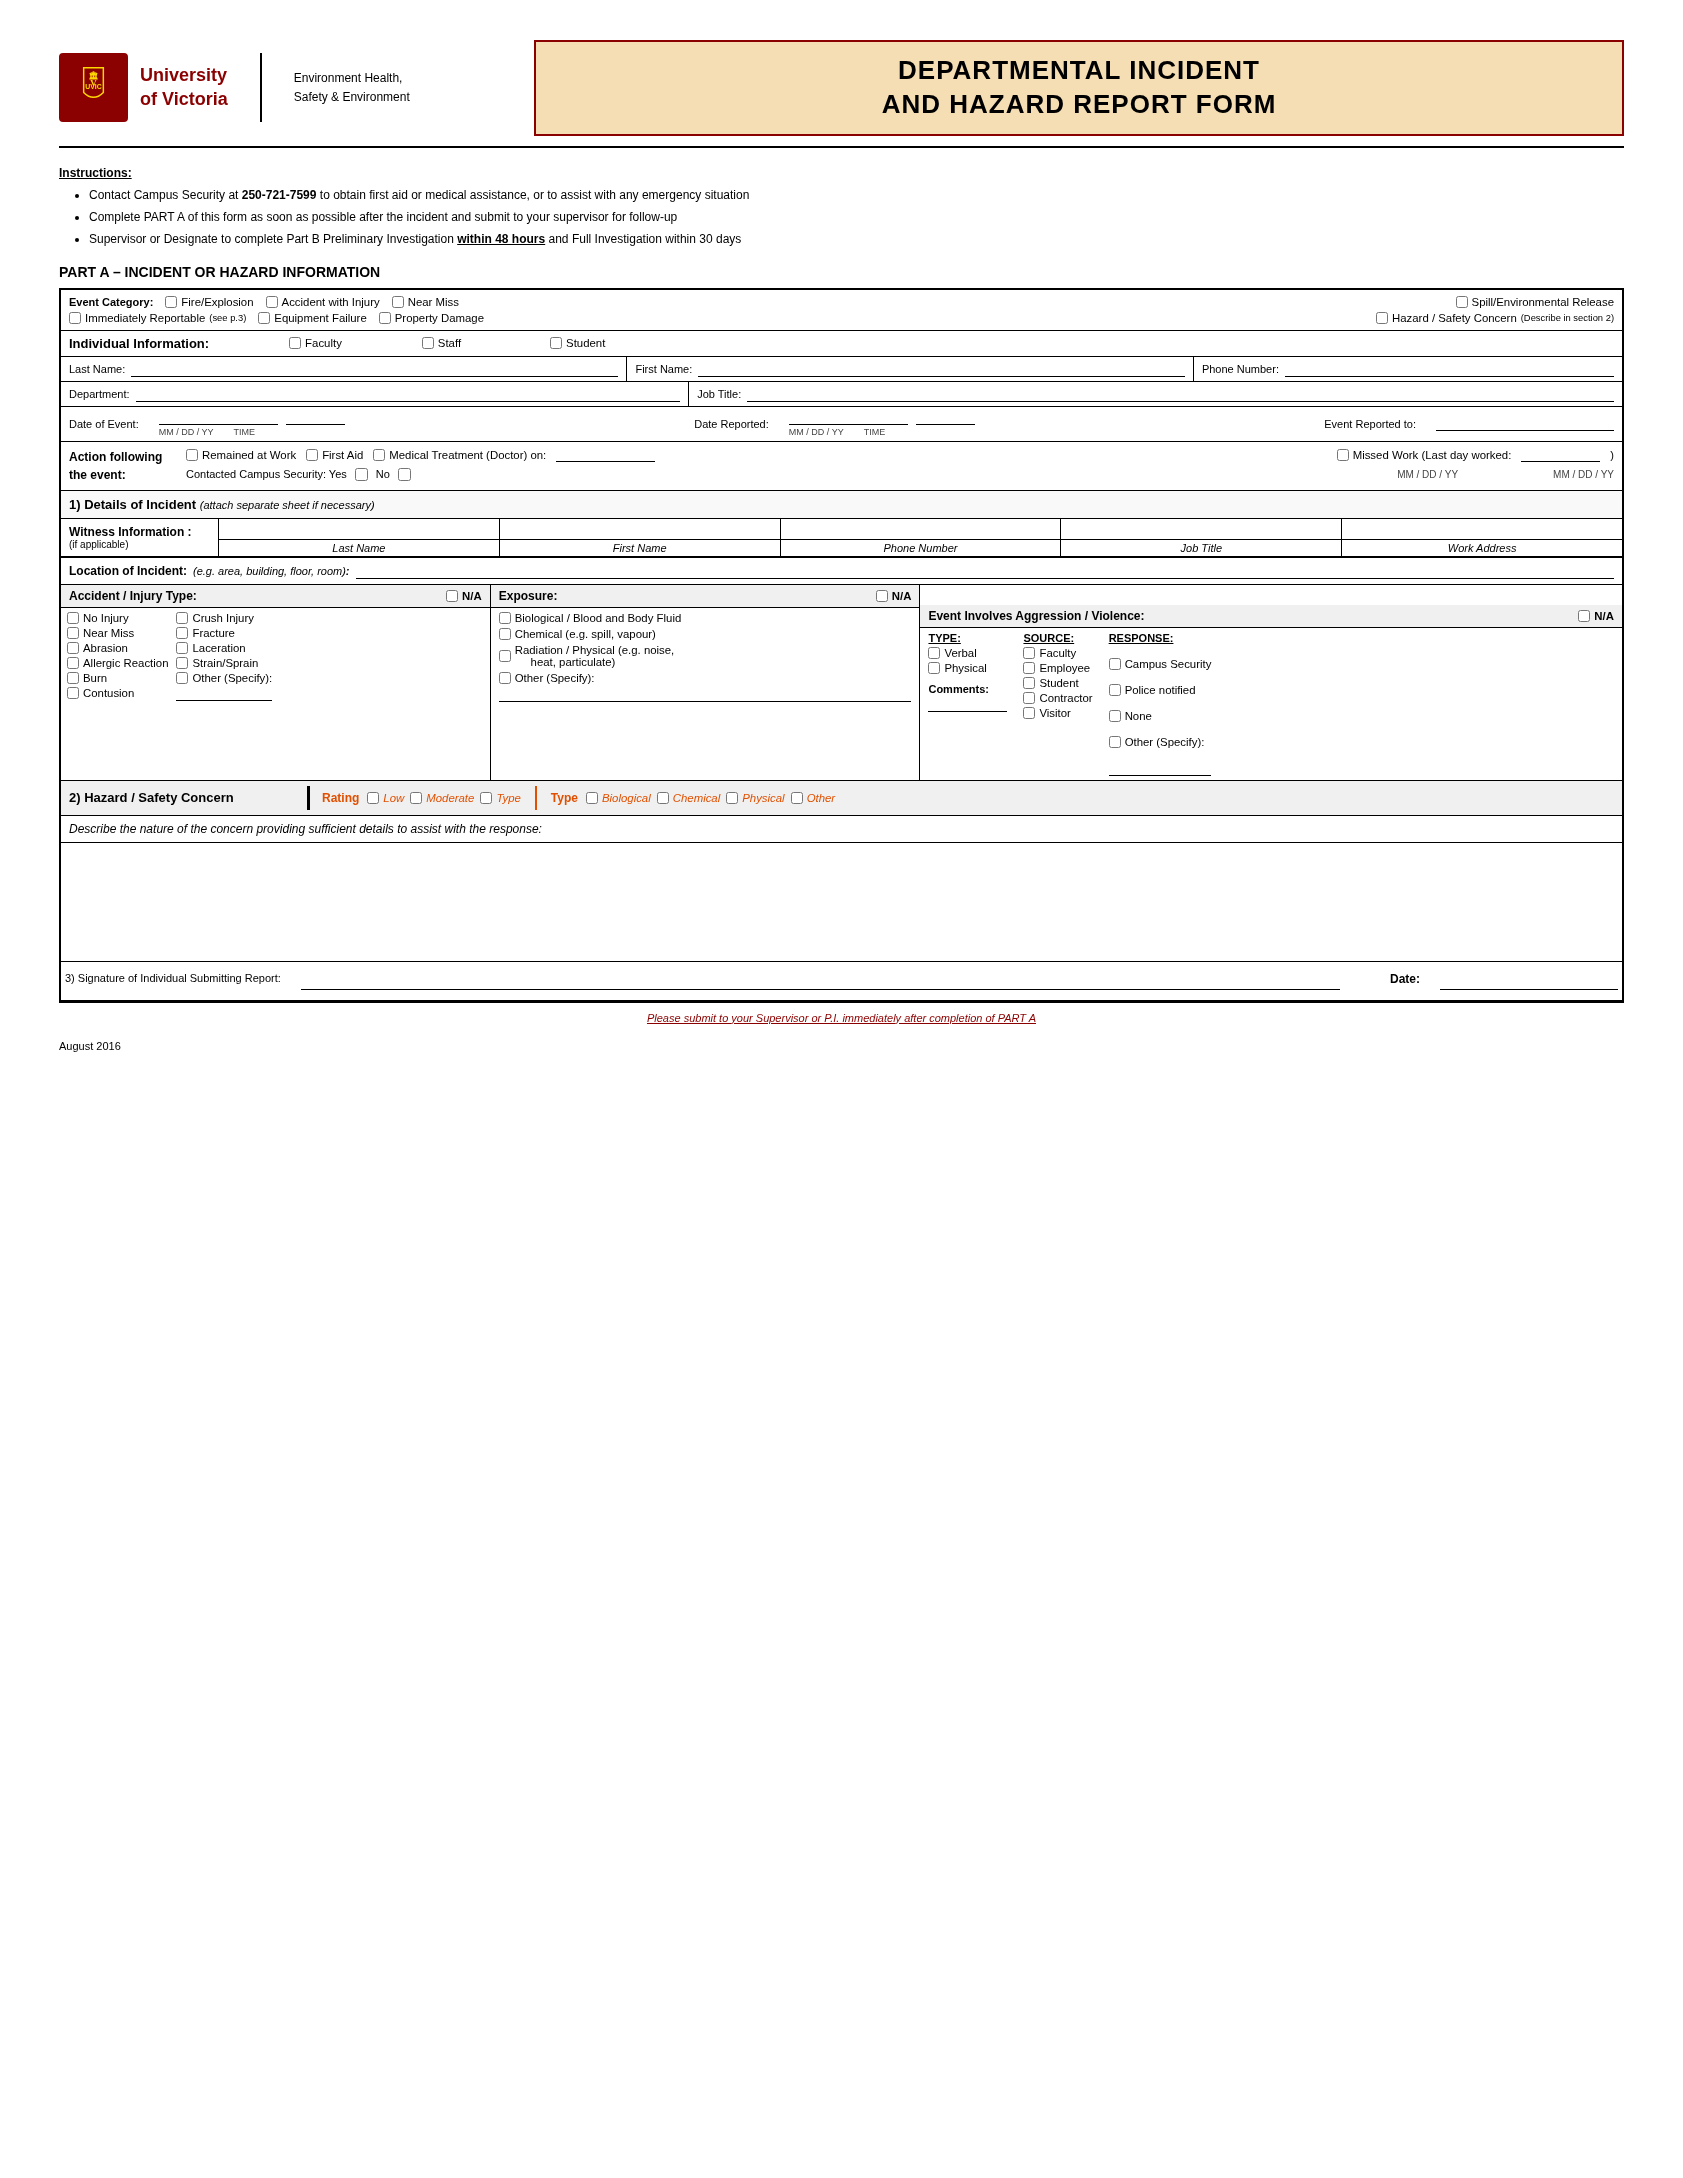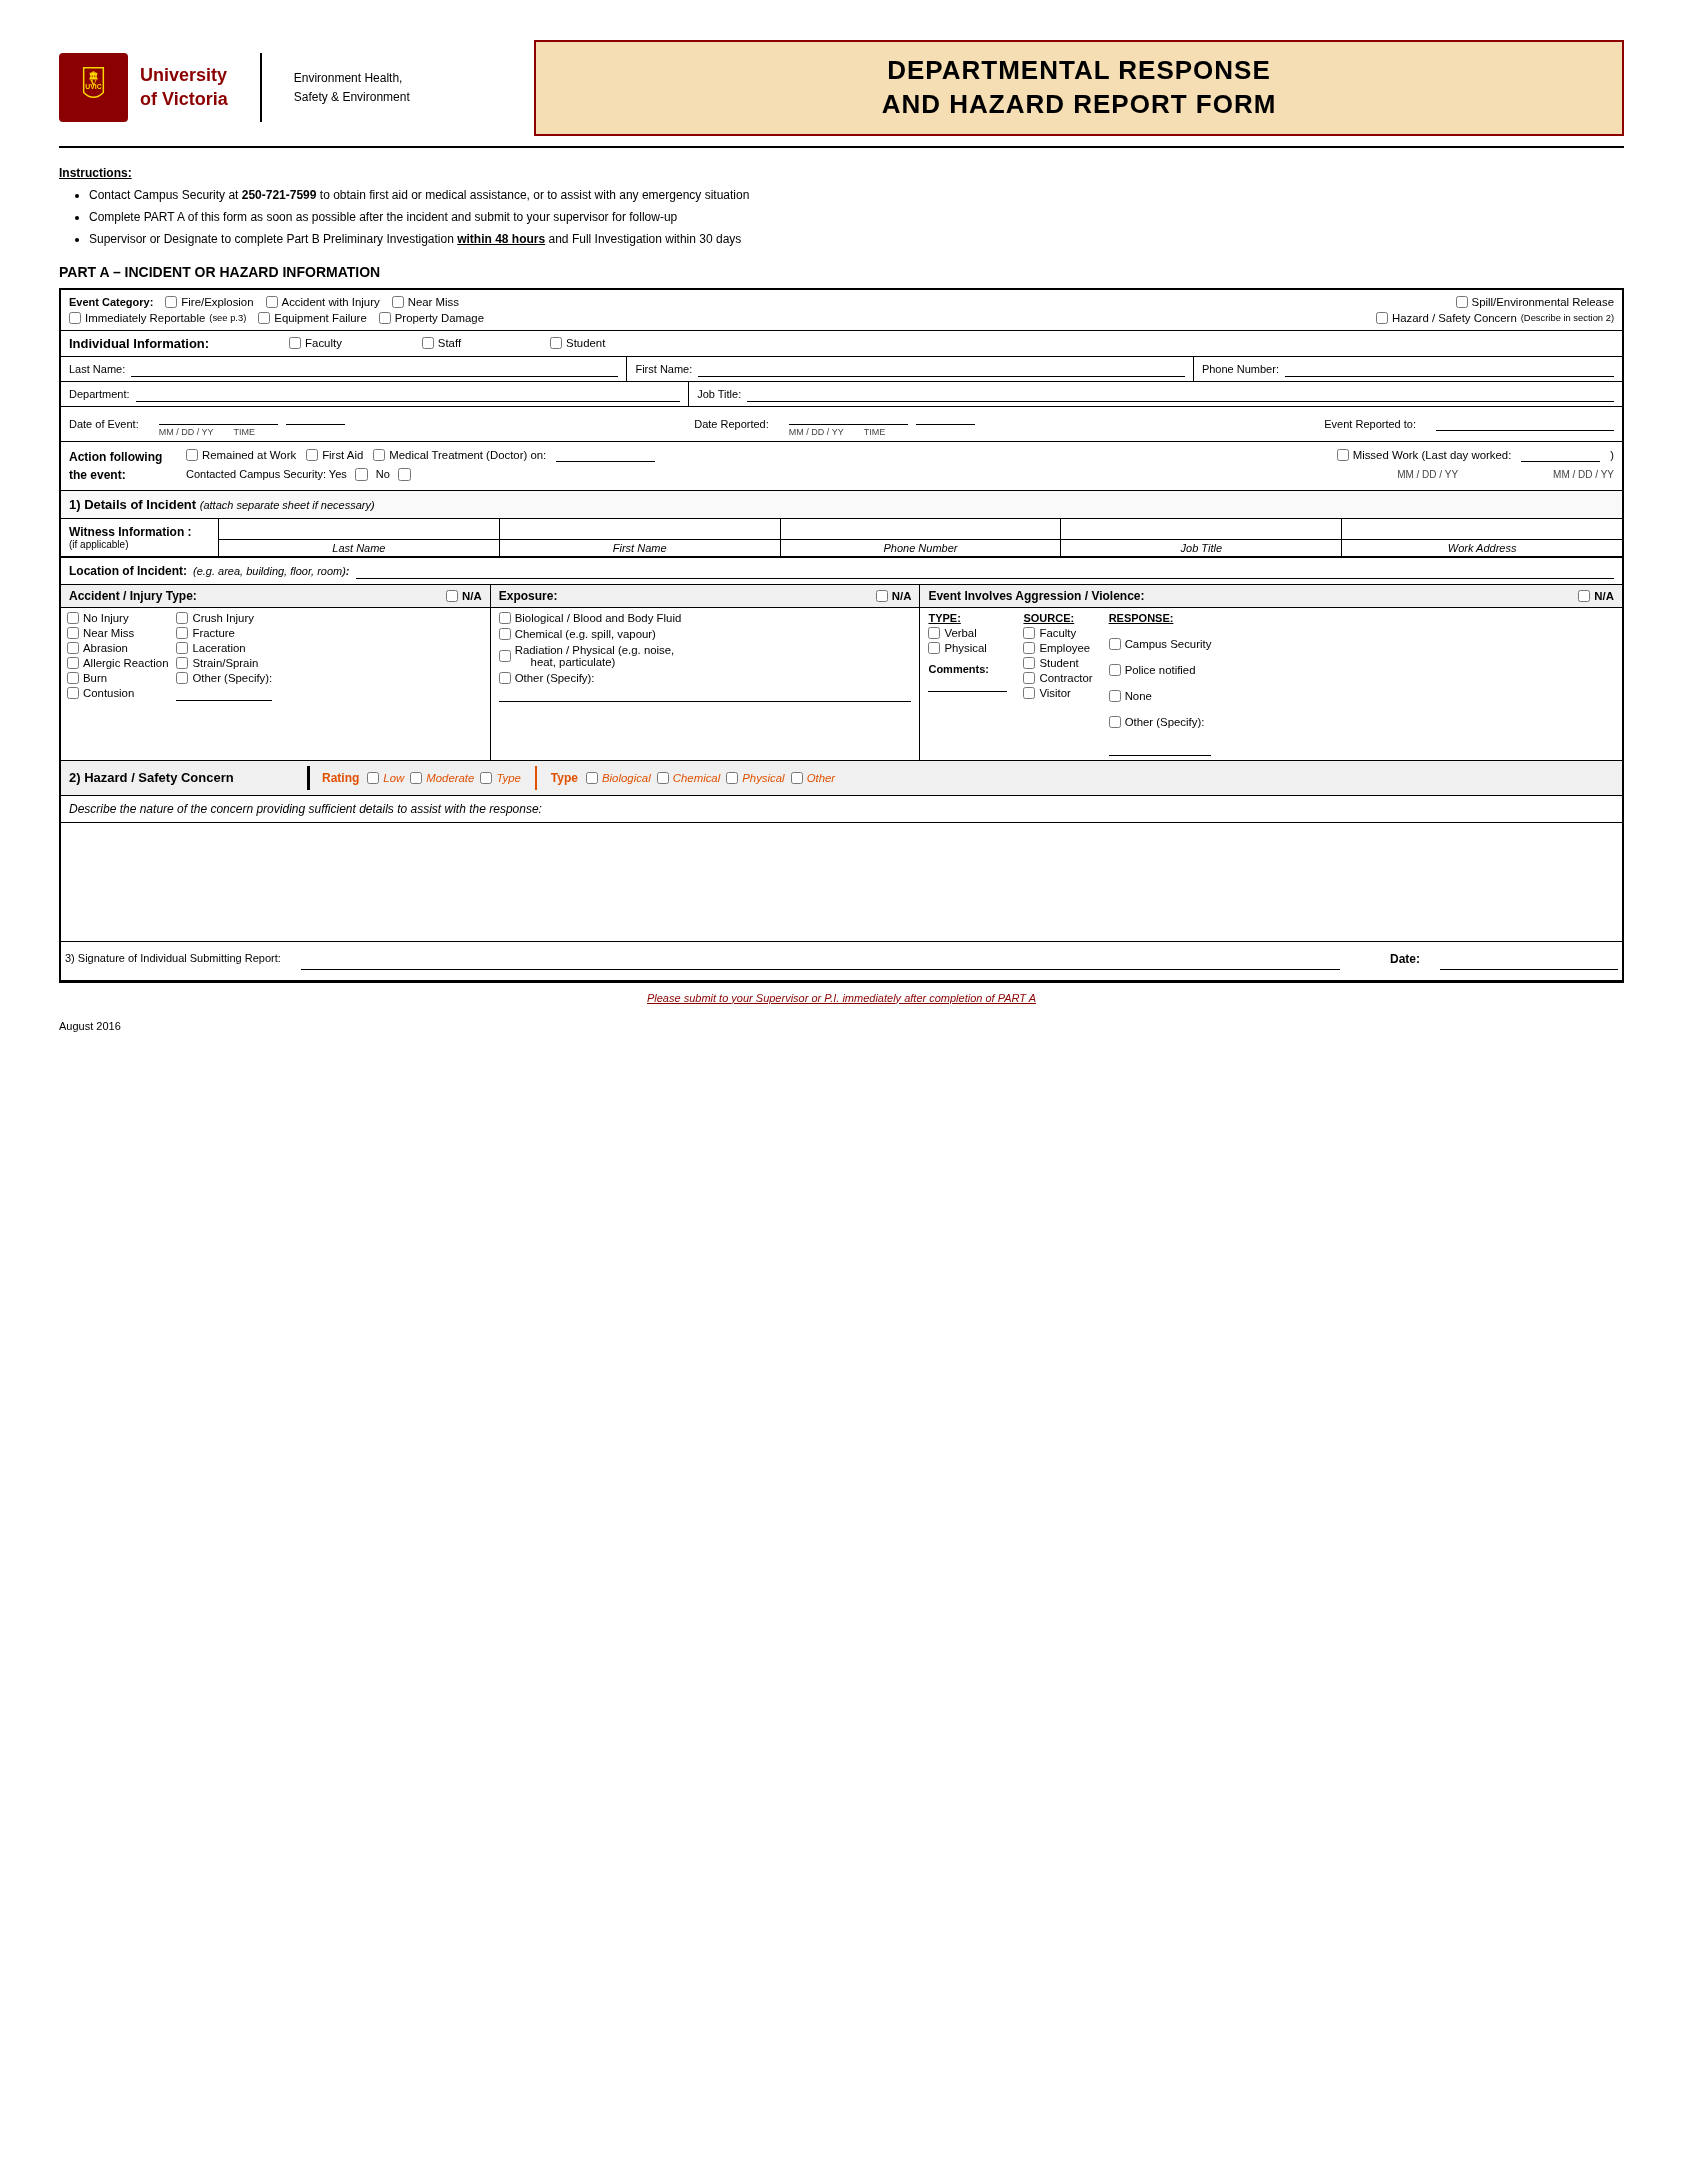--- a/index.html
+++ b/index.html
@@ -328,21 +328,21 @@
       <div class="uni-name" style="white-space:pre-line;font-size:18px;font-weight:bold;color:#8B0000;">University<br>of Victoria</div>
     </div>
     <div class="divider-vertical"></div>
     <div class="dept-text">
       <div>Environment Health,</div>
       <div>Safety &amp; Environment</div>
     </div>
   </div>
   <div class="title-box">
     <h1>
-      <span>DEPARTMENTAL RESPONSE</span><br>
+      <span>DEPARTMENTAL INCIDENT</span><br>
       <span>AND HAZARD REPORT FORM</span>
     </h1>
   </div>
 </div>
 
 <div class="instructions">
   <u style="font-size:12px;font-weight:bold;">Instructions:</u>
   <ul>
     <li>Contact Campus Security at <strong>250-721-7599</strong> to obtain first aid or medical assistance, or to assist with any emergency situation</li>
     <li>Complete PART A of this form as soon as possible after the incident and submit to your supervisor for follow-up</li>
@@ -573,21 +573,21 @@
       </div>
       <div style="padding:4px 8px;display:flex;flex-direction:column;gap:4px;">
         <label class="checkbox-item"><input type="checkbox" style=""> Biological / Blood and Body Fluid</label>
         <label class="checkbox-item"><input type="checkbox" style=""> Chemical (e.g. spill, vapour)</label>
         <label class="checkbox-item"><input type="checkbox" style=""> Radiation / Physical (e.g. noise,<br>&nbsp;&nbsp;&nbsp;&nbsp;&nbsp;heat, particulate)</label>
         <label class="checkbox-item"><input type="checkbox" style=""> Other (Specify):</label>
         <span class="underline-sm" style="min-width:99px;"></span>
       </div>
     </div>
 
-    <div class="col-section" style="flex:1.8;">
+    <div class="col-section" style="flex:1.8;margin-top:20px;">
       <div class="col-header">
         <span class="label">Event Involves Aggression / Violence:</span>
         <span style="margin-left:auto;">
           <label class="checkbox-item">
             <input type="checkbox" style=""> 
               <strong>N/A</strong>
           </label>
         </span>
       </div>
       <div style="display:flex;padding:4px 8px;gap:16px;">

